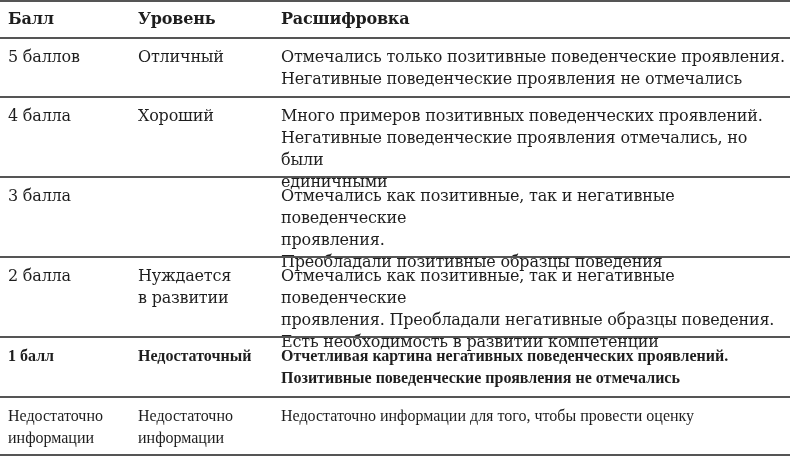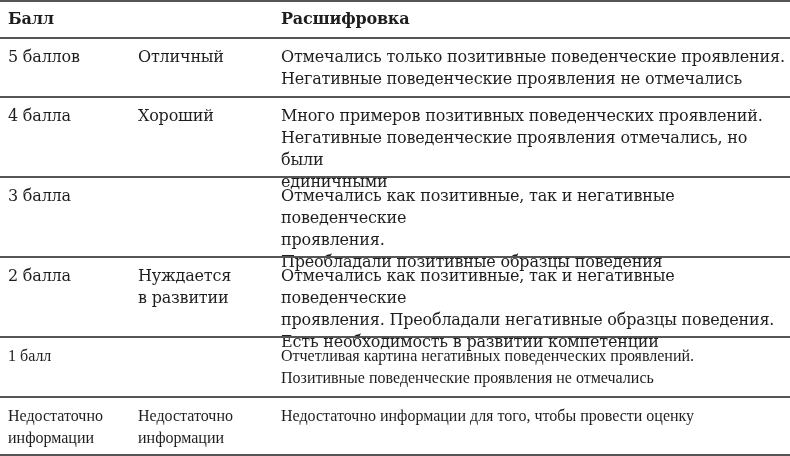--- a/index.html
+++ b/index.html
@@ -14,20 +14,21 @@
   .hdr .cell { font-weight:bold; }
   .bottom { position:absolute; left:0; top:454px; width:790px; border-top:2px solid #555; }
   .narrow { font-family:"Liberation Serif","DejaVu Serif",serif; font-size:16px; letter-spacing:0; }
 </style>
 </head>
 <body>
 
 <div class="tbl">
   <div class="row hdr" style="top:0;height:38px;">
     <div class="cell c1" style="top:6px;">Балл</div>
+    <div class="cell c2" style="top:6px;">Уровень</div>
     <div class="cell c3" style="top:6px;">Расшифровка</div>
   </div>
 
   <div class="row" style="top:37px;height:60px;">
     <div class="cell c1" style="top:7px;">5 баллов</div>
     <div class="cell c2" style="top:7px;">Отличный</div>
     <div class="cell c3" style="top:7px;">Отмечались только позитивные поведенческие проявления.
 Негативные поведенческие проявления не отмечались</div>
   </div>
 
@@ -48,22 +49,23 @@
 
   <div class="row" style="top:256px;height:75px;">
     <div class="cell c1" style="top:7px;">2 балла</div>
     <div class="cell c2" style="top:7px;">Нуждается
 в развитии</div>
     <div class="cell c3" style="top:7px;">Отмечались как позитивные, так и негативные поведенческие
 проявления. Преобладали негативные образцы поведения.
 Есть необходимость в развитии компетенции</div>
   </div>
 
-  <div class="row" style="top:336px;height:61px;">
+  <div class="row" style="top:336px;height:61px;font-weight:bold;">
     <div class="cell c1 narrow" style="top:7px;">1 балл</div>
+    <div class="cell c2 narrow" style="top:7px;">Недостаточный</div>
     <div class="cell c3 narrow" style="top:7px;">Отчетливая картина негативных поведенческих проявлений.
 Позитивные поведенческие проявления не отмечались</div>
   </div>
 
   <div class="row" style="top:396px;height:58px;">
     <div class="cell c1 narrow" style="top:7px;">Недостаточно
 информации</div>
     <div class="cell c2 narrow" style="top:7px;">Недостаточно
 информации</div>
     <div class="cell c3 narrow" style="top:7px;">Недостаточно информации для того, чтобы провести оценку</div>

